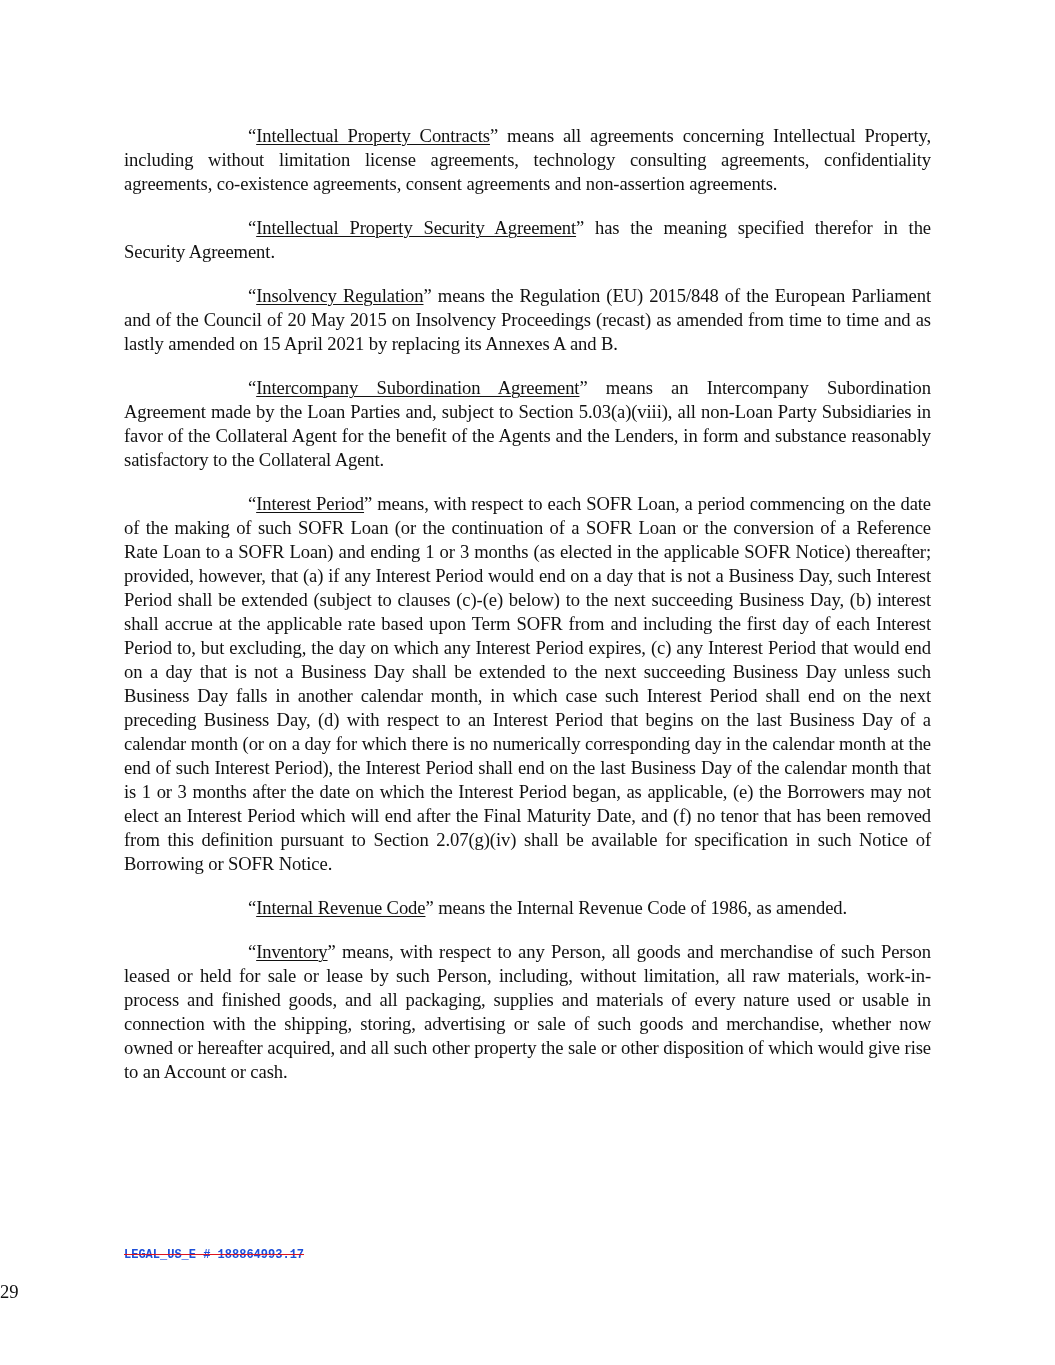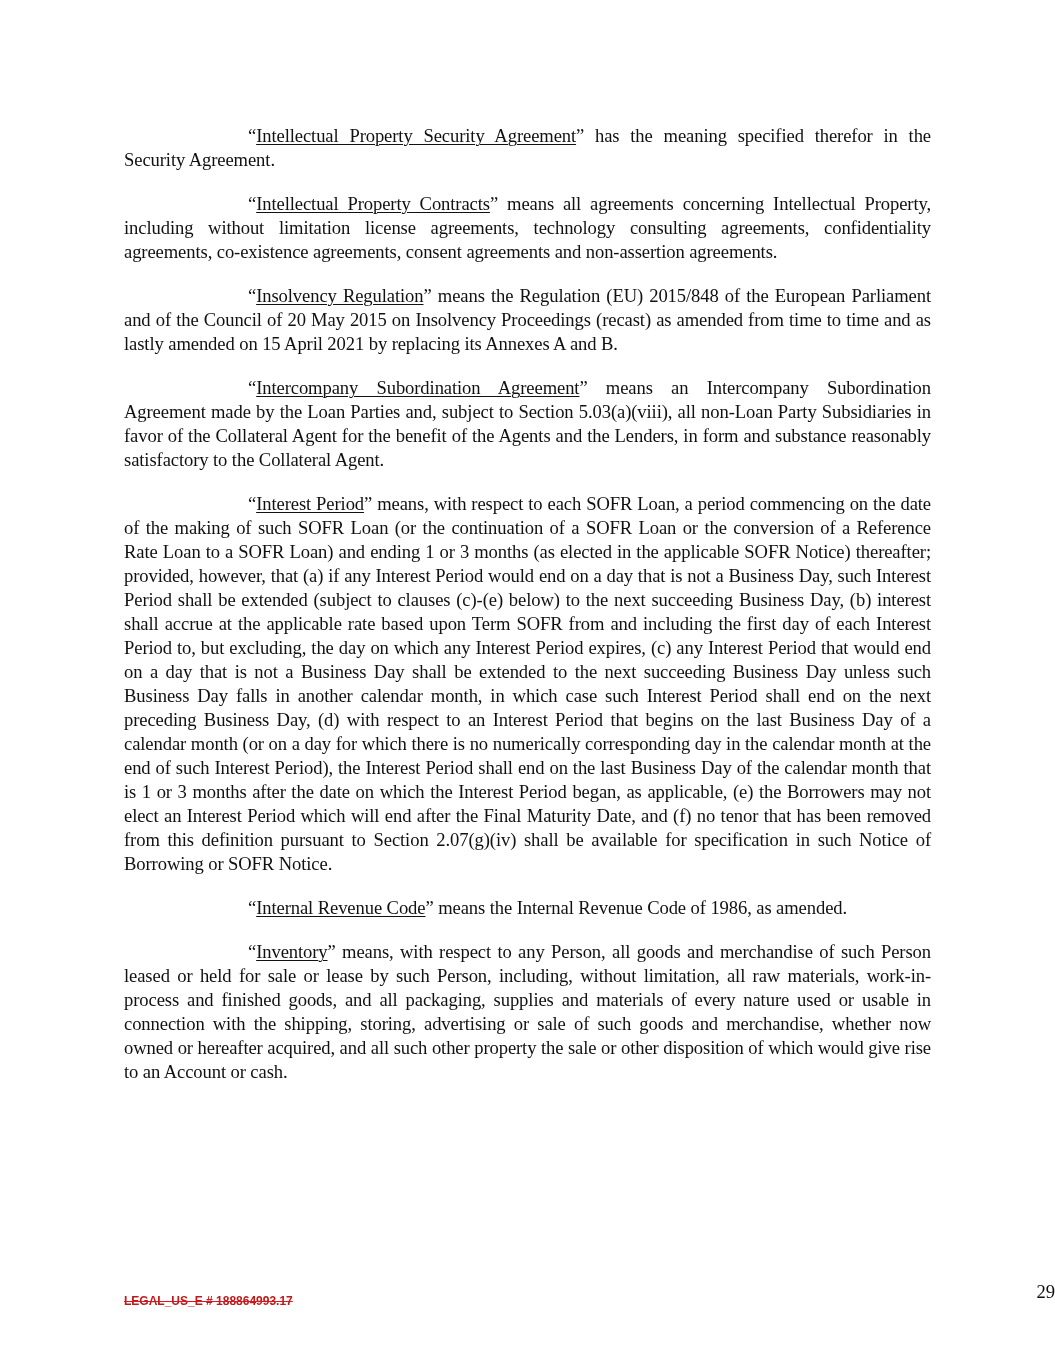--- a/index.html
+++ b/index.html
@@ -36,44 +36,44 @@
     }
     .ul {
       text-underline-offset: 2px;
       text-decoration-thickness: 1px;
     }
     .page-number {
       position: absolute;
       top: 1281px;
       left: 0;
       width: 1055px;
-      text-align: right;
+      text-align: left;
       font-size: 18.6px;
       color: #111111;
     }
     .doc-id {
       position: absolute;
       left: 124px;
-      top: 1294px;
+      top: 1248px;
       font-size: 12px;
       font-weight: bold;
-      color: #b91c1c;
+      color: #1d4ed8;
       text-decoration: line-through;
       text-decoration-color: #e0141e;
-      font-family: Liberation Sans, sans-serif;
+      font-family: Liberation Mono, monospace;
     }
   </style>
 </head>
 <body>
 
 <div class="page-content">
 
+  <p class="definition"><span>“</span><span class="term">Intellectual Property Contracts</span><span>”</span><span> means all agreements concerning Intellectual Property, including without limitation license agreements, technology consulting agreements, confidentiality agreements, co-existence agreements, consent agreements and non-assertion agreements.</span></p>
+
   <p class="definition"><span>“</span><span class="term">Intellectual Property Security Agreement</span><span>”</span><span> has the meaning specified therefor in the Security Agreement.</span></p>
-
-  <p class="definition"><span>“</span><span class="term">Intellectual Property Contracts</span><span>”</span><span> means all agreements concerning Intellectual Property, including without limitation license agreements, technology consulting agreements, confidentiality agreements, co-existence agreements, consent agreements and non-assertion agreements.</span></p>
 
   <p class="definition"><span>“</span><span class="term">Insolvency Regulation</span><span>”</span><span> means the Regulation (EU) 2015/848 of the European Parliament and of the Council of 20 May 2015 on Insolvency Proceedings (recast) as amended from time to time and as lastly amended on 15 April 2021 by replacing its Annexes A and B.</span></p>
 
   <p class="definition"><span>“</span><span class="term">Intercompany Subordination Agreement</span><span>”</span><span> means an Intercompany Subordination Agreement made by the Loan Parties and, subject to Section 5.03(a)(viii), all non-Loan Party Subsidiaries in favor of the Collateral Agent for the benefit of the Agents and the Lenders, in form and substance reasonably satisfactory to the Collateral Agent.</span></p>
 
 
   <p class="definition"><span>“</span><span class="term">Interest Period</span><span>”</span><span> means, with respect to each SOFR Loan, a period commencing on the date of the making of such SOFR Loan (or the continuation of a SOFR Loan or the conversion of a Reference Rate Loan to a SOFR Loan) and ending 1 or 3 months (as elected in the applicable SOFR Notice) thereafter; </span><span class="ul">provided</span><span>, </span><span class="ul">however</span><span>, that (a) if any Interest Period would end on a day that is not a Business Day, such Interest Period shall be extended (subject to clauses (c)-(e) below) to the next succeeding Business Day, (b) interest shall accrue at the applicable rate based upon Term SOFR from and including the first day of each Interest Period to, but excluding, the day on which any Interest Period expires, (c) any Interest Period that would end on a day that is not a Business Day shall be extended to the next succeeding Business Day unless such Business Day falls in another calendar month, in which case such Interest Period shall end on the next preceding Business Day, (d) with respect to an Interest Period that begins on the last Business Day of a calendar month (or on a day for which there is no numerically corresponding day in the calendar month at the end of such Interest Period), the Interest Period shall end on the last Business Day of the calendar month that is 1 or 3 months after the date on which the Interest Period began, as applicable, (e) the Borrowers may not elect an Interest Period which will end after the Final Maturity Date, and (f) no tenor that has been removed from this definition pursuant to Section 2.07(g)(iv) shall be available for specification in such Notice of Borrowing or SOFR Notice.</span></p>
 
   <p class="definition"><span>“</span><span class="term">Internal Revenue Code</span><span>”</span><span> means the Internal Revenue Code of 1986, as amended.</span></p>
 

